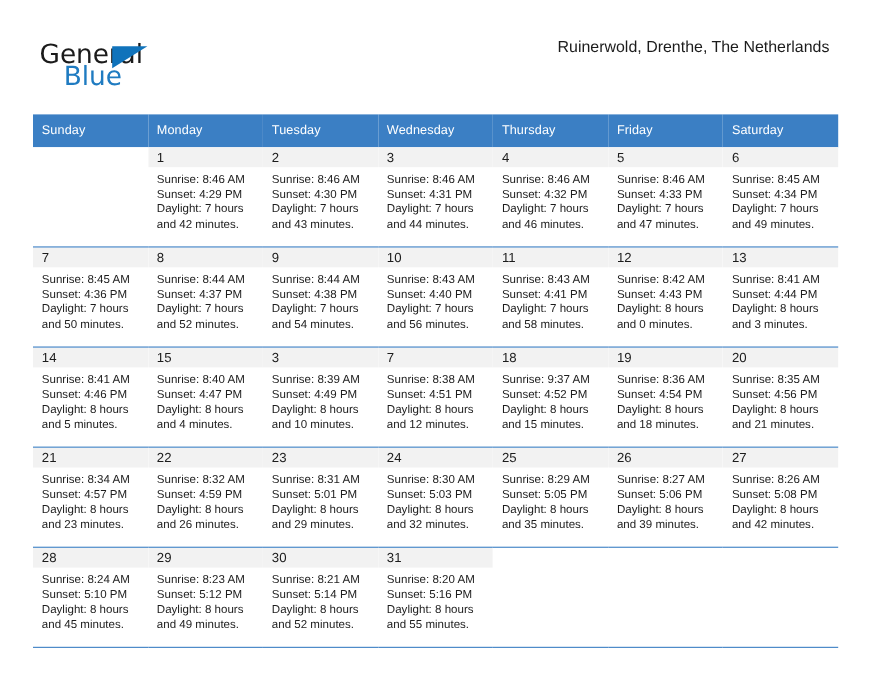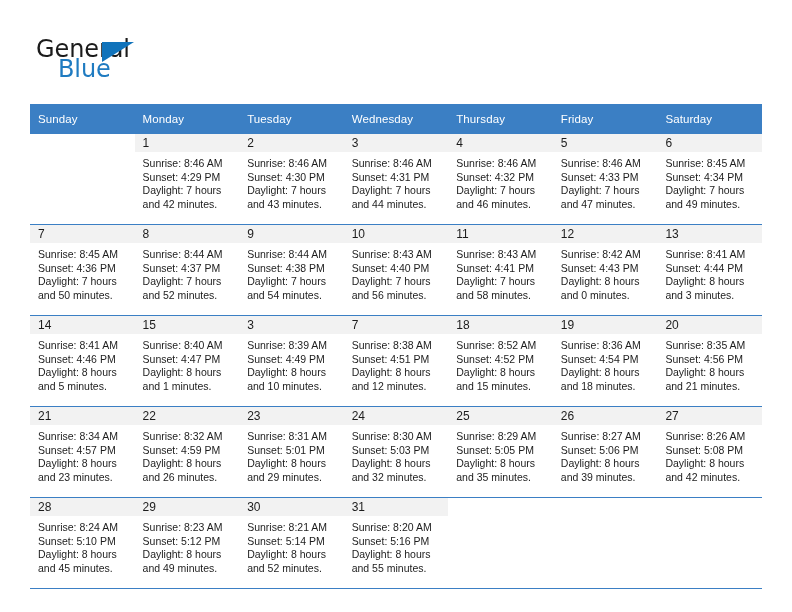--- a/index.html
+++ b/index.html
@@ -147,20 +147,21 @@
 
   <div class="header">
 
     <div class="brand">
       <span class="brand-general">General</span>
       <span class="brand-tri"></span>
       <span class="brand-blue">Blue</span>
     </div>
 
     <div class="title-block">
+      <div class="cal-subtitle">Ruinerwold, Drenthe, The Netherlands</div>
     </div>
 
   </div>
 
   <div class="cal-wrap">
     <table class="cal">
       <thead>
         <tr>
           <th>Sunday</th>
           <th>Monday</th>
@@ -305,21 +306,21 @@
                 <div>Daylight: 8 hours</div>
                 <div>and 5 minutes.</div>
               </div>
             </td>
             <td>
               <div class="daynum-bar">15</div>
               <div class="cell-body">
                 <div>Sunrise: 8:40 AM</div>
                 <div>Sunset: 4:47 PM</div>
                 <div>Daylight: 8 hours</div>
-                <div>and 1 minutes.</div>
+                <div>and 4 minutes.</div>
               </div>
             </td>
             <td>
               <div class="daynum-bar">3</div>
               <div class="cell-body">
                 <div>Sunrise: 8:39 AM</div>
                 <div>Sunset: 4:49 PM</div>
                 <div>Daylight: 8 hours</div>
                 <div>and 10 minutes.</div>
               </div>
@@ -329,21 +330,21 @@
               <div class="cell-body">
                 <div>Sunrise: 8:38 AM</div>
                 <div>Sunset: 4:51 PM</div>
                 <div>Daylight: 8 hours</div>
                 <div>and 12 minutes.</div>
               </div>
             </td>
             <td>
               <div class="daynum-bar">18</div>
               <div class="cell-body">
-                <div>Sunrise: 8:52 AM</div>
+                <div>Sunrise: 9:37 AM</div>
                 <div>Sunset: 4:52 PM</div>
                 <div>Daylight: 8 hours</div>
                 <div>and 15 minutes.</div>
               </div>
             </td>
             <td>
               <div class="daynum-bar">19</div>
               <div class="cell-body">
                 <div>Sunrise: 8:36 AM</div>
                 <div>Sunset: 4:54 PM</div>

